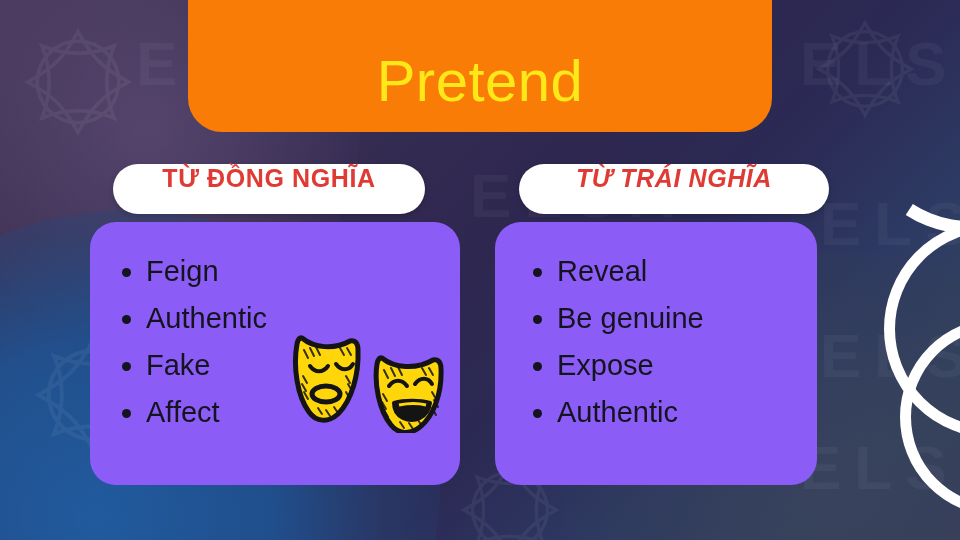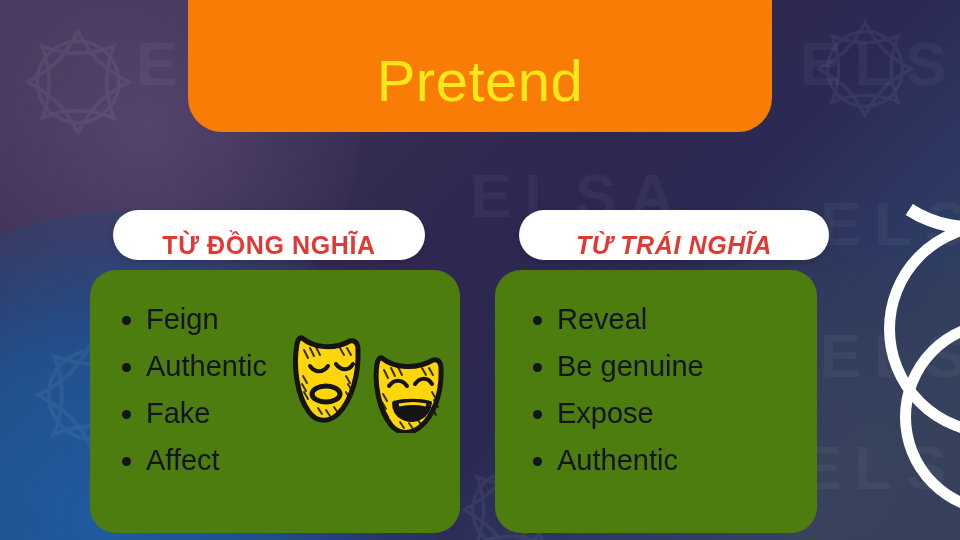--- a/index.html
+++ b/index.html
@@ -122,24 +122,23 @@
     font-weight: 400;
     letter-spacing: 0.5px;
     line-height: 1;
   }
 
   
   .card {
     position: absolute;
     top: 222px;
     height: 263px;
-    background: #4d7c0f;
+    background: #8b5cf6;
     border-radius: 26px;
     box-sizing: border-box;
-    margin-top: 48px;
   }
   .card-left  { left: 90px;  width: 370px; }
   .card-right { left: 495px; width: 322px; }
 
   .list {
     list-style: none;
     margin: 0;
     padding: 26px 0 0 56px;
   }
   .list li {
@@ -163,24 +162,23 @@
   .card-right .list { padding-left: 62px; }
 
   
   .pill {
     position: absolute;
     top: 164px;
     height: 50px;
     background: #FFFFFF;
     border-radius: 25px;
     display: flex;
-    align-items: flex-end;
+    align-items: flex-start;
     justify-content: center;
     box-shadow: 0 2px 6px rgba(0,0,0,0.18);
-    margin-top: 46px;
   }
   .pill-left  { left: 113px; width: 312px; }
   .pill-right { left: 519px; width: 310px; font-style: italic; }
   .pill span {
     color: #E03A34;
     font-size: 25px;
     font-weight: 700;
     letter-spacing: 0.6px;
     white-space: nowrap;
   }

